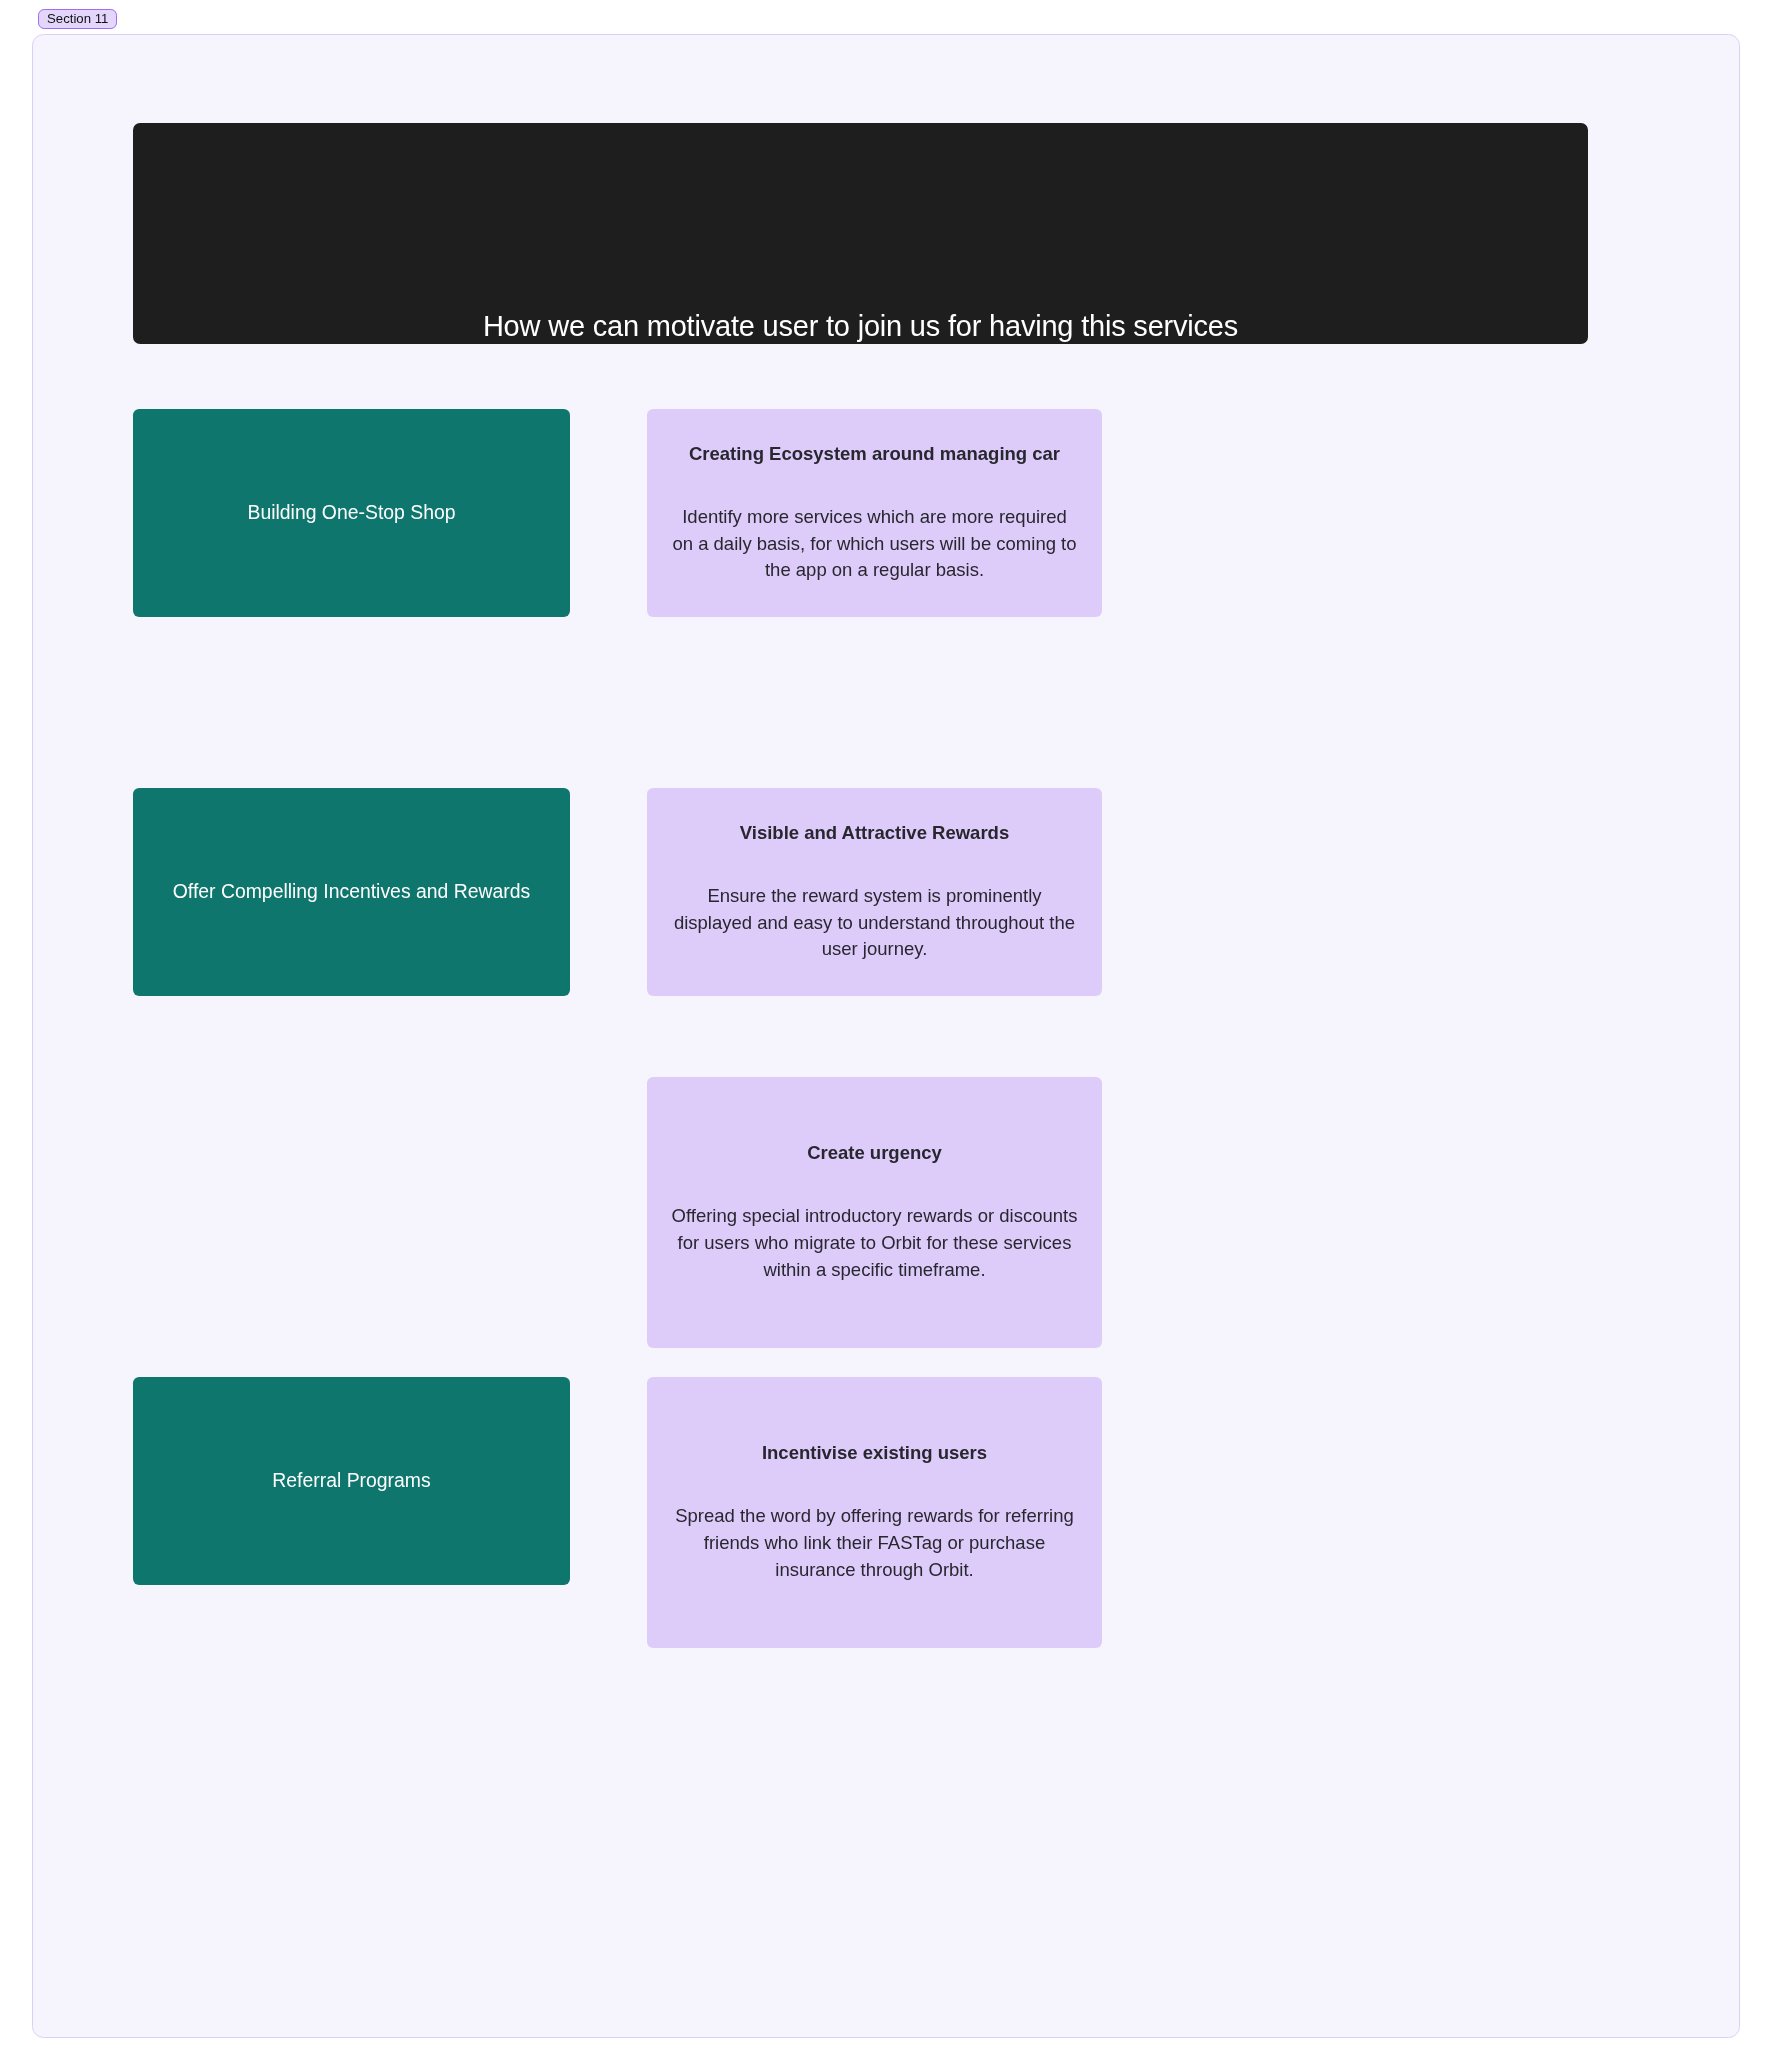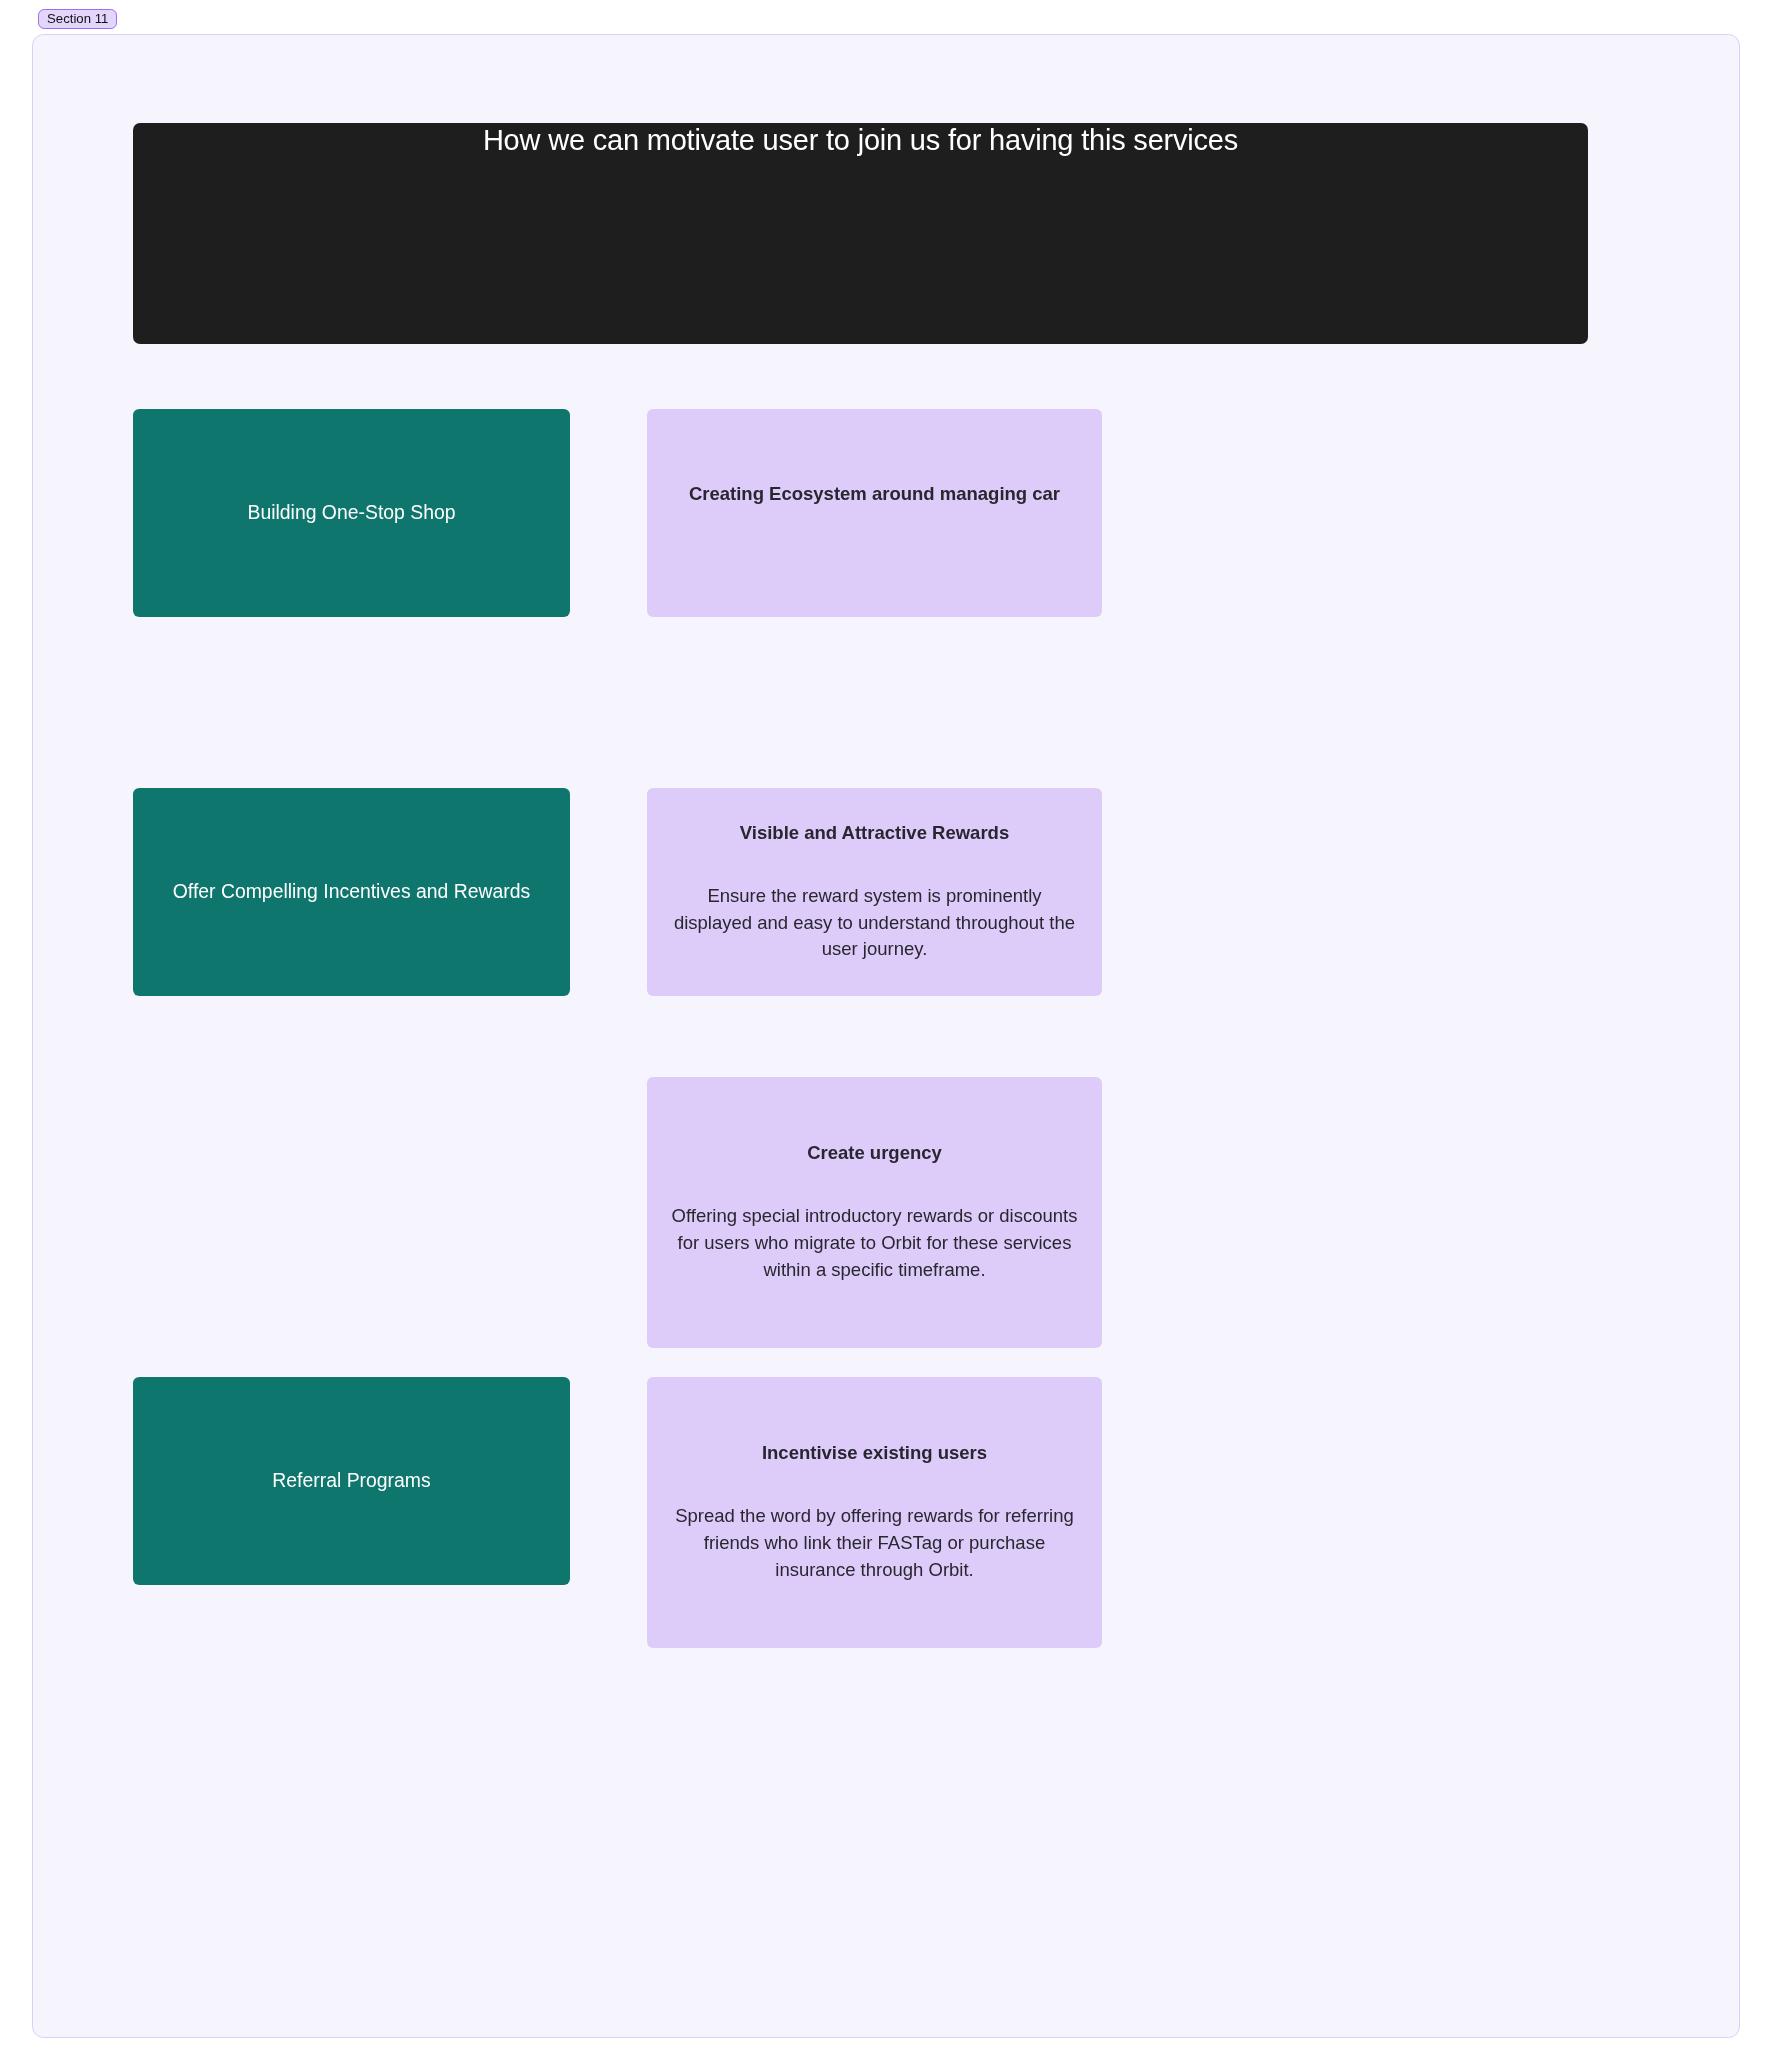--- a/index.html
+++ b/index.html
@@ -35,21 +35,21 @@
     border-radius:11.5px;
   }
 
   
   .banner {
     position:absolute;
     left:100px; top:88px;
     width:1455px; height:221px;
     background:#1E1E1E;
     border-radius:7px;
-    display:flex; align-items:flex-start; justify-content:center;
+    display:flex; align-items:flex-end; justify-content:center;
   }
   .banner-title {
     color:#ffffff;
     font-size:29px;
     font-weight:400;
     letter-spacing:-0.2px;
     text-align:center;
     line-height:1.2;
   }
 
@@ -122,20 +122,21 @@
 
       <div class="row" style="height:208px;">
         <div class="cell c1">
           <div class="card primary h471">
             <div class="card-title">Building One-Stop Shop</div>
           </div>
         </div>
         <div class="cell c2">
           <div class="card detail h471">
             <div class="card-title">Creating Ecosystem around managing car</div>
+            <div class="card-body">Identify more services which are more required on a daily basis, for which users will be coming to the app on a regular basis.</div>
           </div>
         </div>
       </div>
 
       <div style="height:171px;"></div>
 
       <div class="row" style="height:208px;">
         <div class="cell c1">
           <div class="card primary h471">
             <div class="card-title">Offer Compelling Incentives and Rewards</div>

